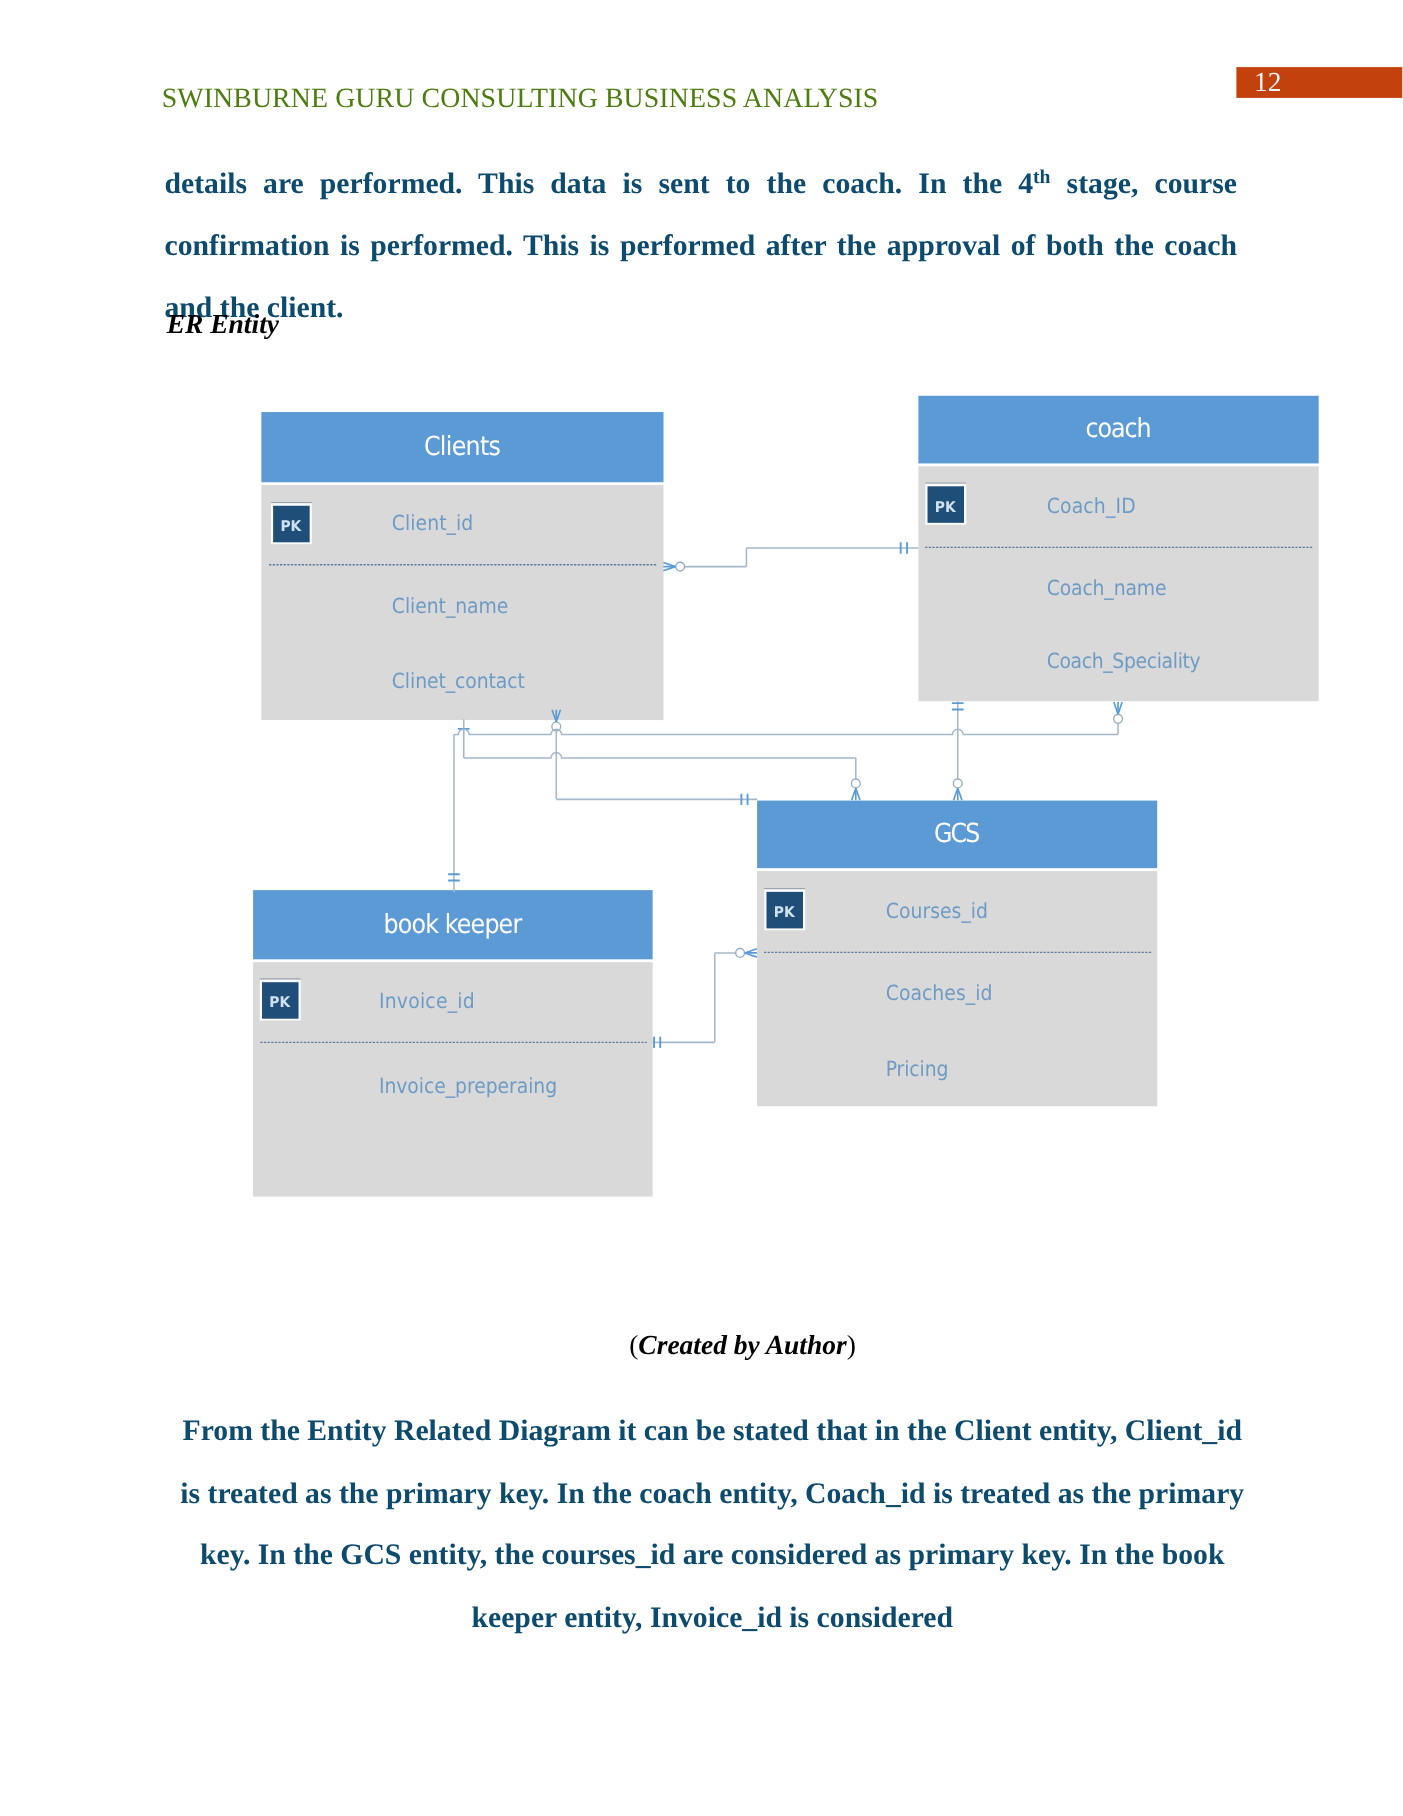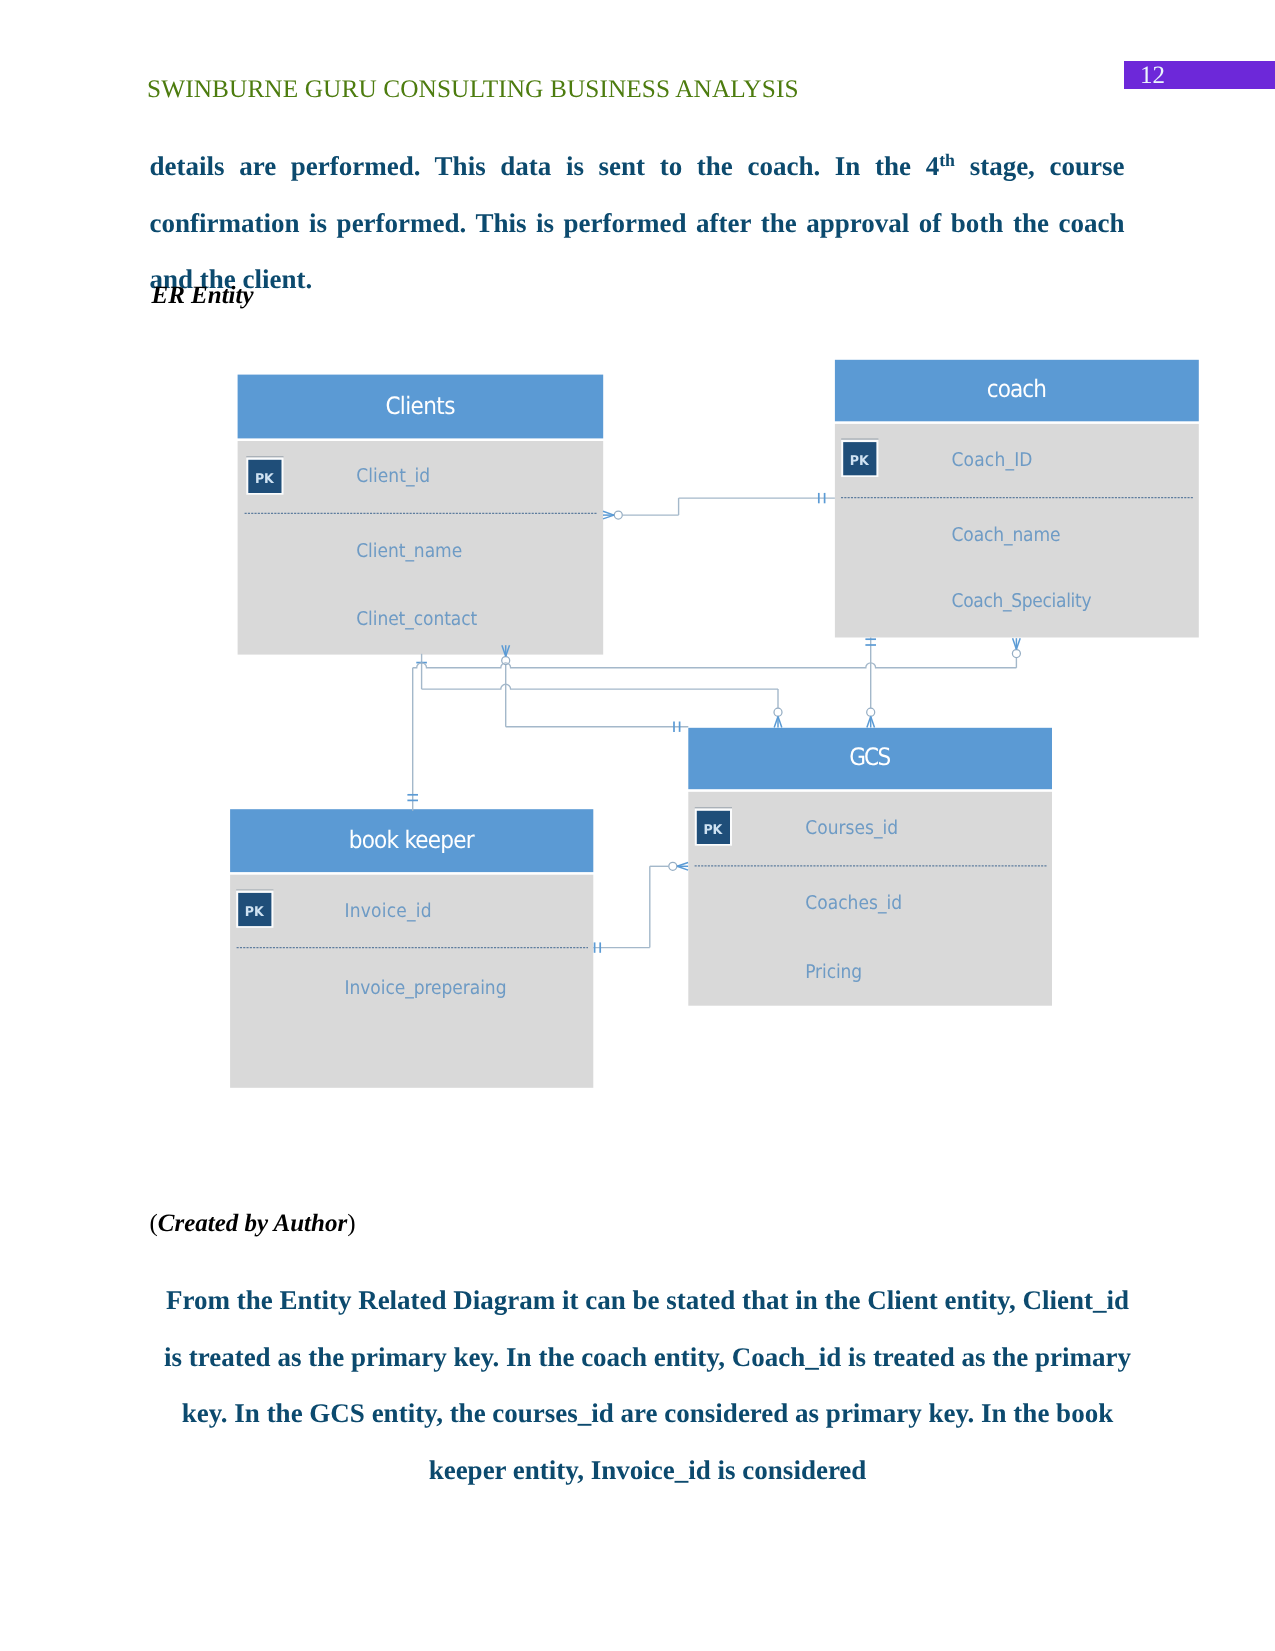--- a/index.html
+++ b/index.html
@@ -3,29 +3,29 @@
 <meta charset="utf-8">
 <title>ER Diagram page</title>
 <style>
   html,body{margin:0;padding:0;}
   body{width:1275px;height:1651px;background:#ffffff;position:relative;
        font-family:"Liberation Serif", serif;-webkit-font-smoothing:antialiased;text-rendering:geometricPrecision;}
   .page{position:absolute;left:0;top:0;width:1275px;height:1651px;overflow:hidden;}
 
   
   #page-header{position:absolute;left:147.0px;top:74.5px;font-size:25.3px;letter-spacing:.1px;color:#4d7c0f;white-space:nowrap;}
-  #page-badge{position:absolute;left:1124px;top:60.5px;width:151px;height:28.5px;background:#6d28d9;}
+  #page-badge{position:absolute;left:1124px;top:60.5px;width:151px;height:28.5px;background:#c2410c;}
   #page-badge span{position:absolute;left:16px;top:1.5px;font-size:25px;color:#eaf5fc;font-family:"Liberation Serif",serif;}
 
   
   .para{position:absolute;color:#0c4a6e;font-size:27px;line-height:56.5px;text-align:justify;font-weight:bold;}
   #p1{left:149.5px;top:111px;width:975px;}
   #h-er{position:absolute;left:151.5px;top:282px;font-size:25px;font-weight:bold;font-style:italic;}
   #cap1{position:absolute;left:149.5px;top:1134px;width:1051px;text-align:center;font-size:25px;}
-  #cap2{position:absolute;left:149.5px;top:1210px;width:1051px;text-align:left;font-size:25px;}
+  #cap2{position:absolute;left:149.5px;top:1210px;width:1051px;text-align:center;font-size:25px;}
   #p2{left:162px;top:1245px;width:971px;text-align:center;}
 
   sup{font-size:0.66em;vertical-align:super;line-height:0;position:relative;top:0.06em;}
 
   
   #er{position:absolute;left:0;top:0;width:1275px;height:1651px;filter:blur(0.35px);}
   #ersvg text{font-family:"DejaVu Sans",sans-serif;}
 </style>
 </head>
 <body>

